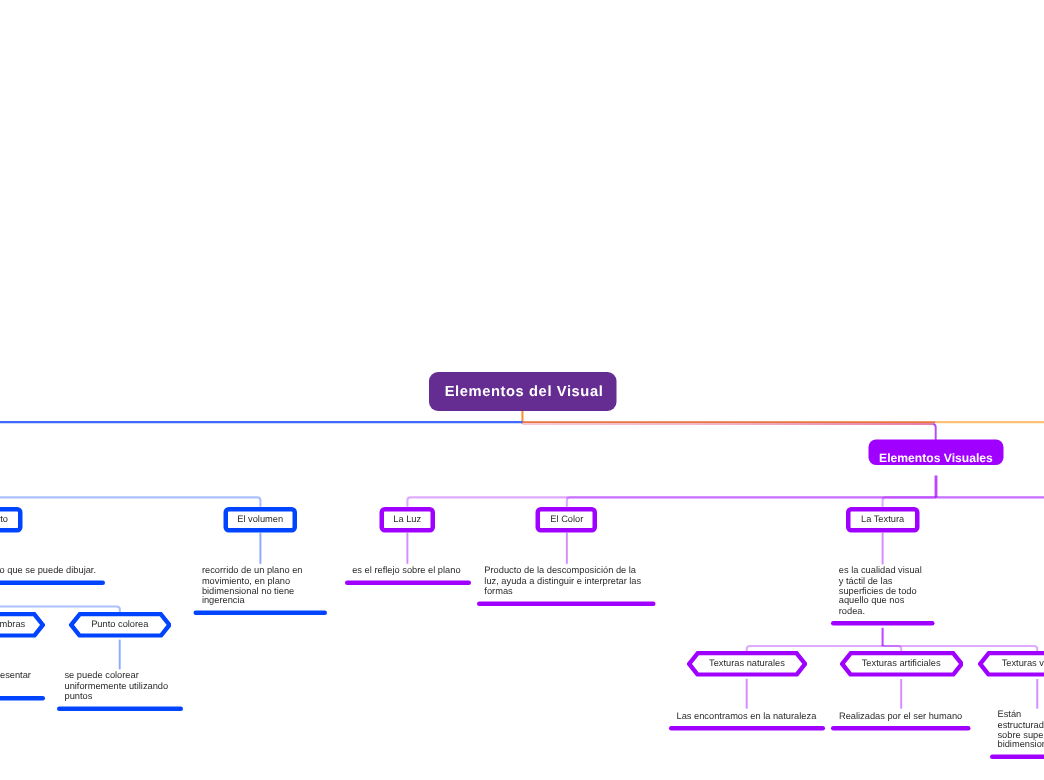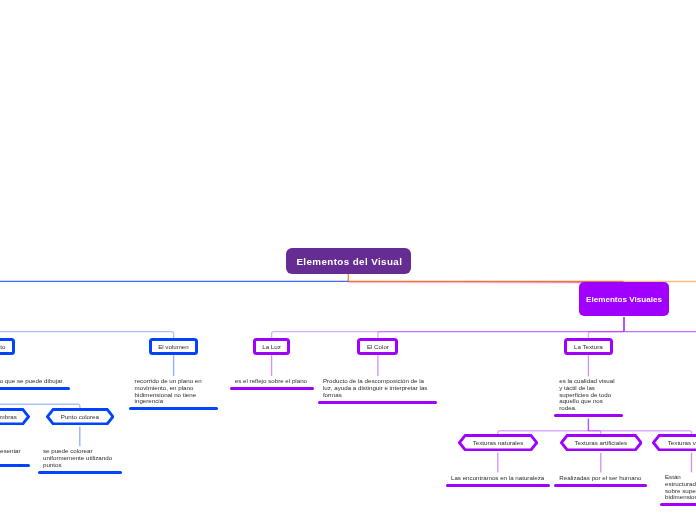--- a/index.html
+++ b/index.html
@@ -60,21 +60,21 @@
   <path d="M 588.4 430.7 H 689.4 Q 691.5 430.7 691.5 432.8 V 434.4" fill="none" stroke="#9F00FF" stroke-width="1.4" stroke-opacity="0.33"></path>
   <path d="M 79.8 426.4 V 446.2" fill="none" stroke="#0044FF" stroke-width="1.3" stroke-opacity="0.45"></path>
   <path d="M -4 426.4 V 446.2" fill="none" stroke="#0044FF" stroke-width="1.3" stroke-opacity="0.45"></path>
   <path d="M 497.8 452.5 V 472.4" fill="none" stroke="#9F00FF" stroke-width="1.3" stroke-opacity="0.45"></path>
   <path d="M 600.8 452.7 V 472.4" fill="none" stroke="#9F00FF" stroke-width="1.3" stroke-opacity="0.45"></path>
   <path d="M 691.5 452.7 V 472.4" fill="none" stroke="#9F00FF" stroke-width="1.3" stroke-opacity="0.45"></path>
 </svg>
 <div class="node root" style="left:285.7px;top:248.4px;width:125.3px;height:25.4px;">
       <span>Elementos del Visual</span>
     </div>
-<div class="node l1" style="left:578.65px;top:282px;width:90.70px;height:34px;">
+<div class="node l1" style="left:578.65px;top:293px;width:90.70px;height:17px;align-items:flex-end;">
       <span>Elementos Visuales</span>
     </div>
 <div class="node box" style="left:-26.85px;top:337.90px;width:41.70px;height:17.40px;">
       <span>El punto</span>
     </div>
 <div class="node box" style="left:148.65px;top:337.90px;width:49.60px;height:17.40px;">
       <span>El volumen</span>
     </div>
 <div class="node box p" style="left:252.70px;top:337.90px;width:37.60px;height:17.40px;">
       <span>La Luz</span>

